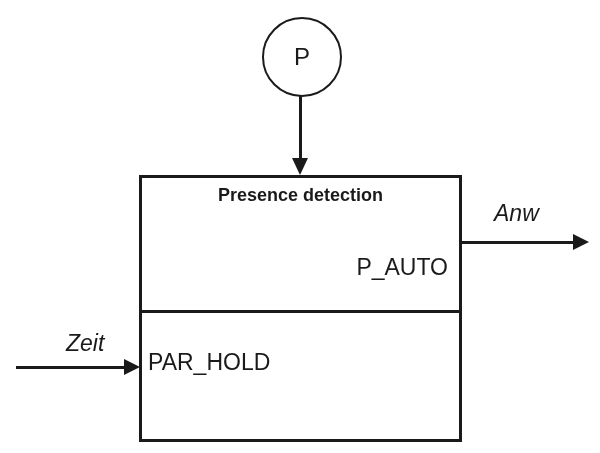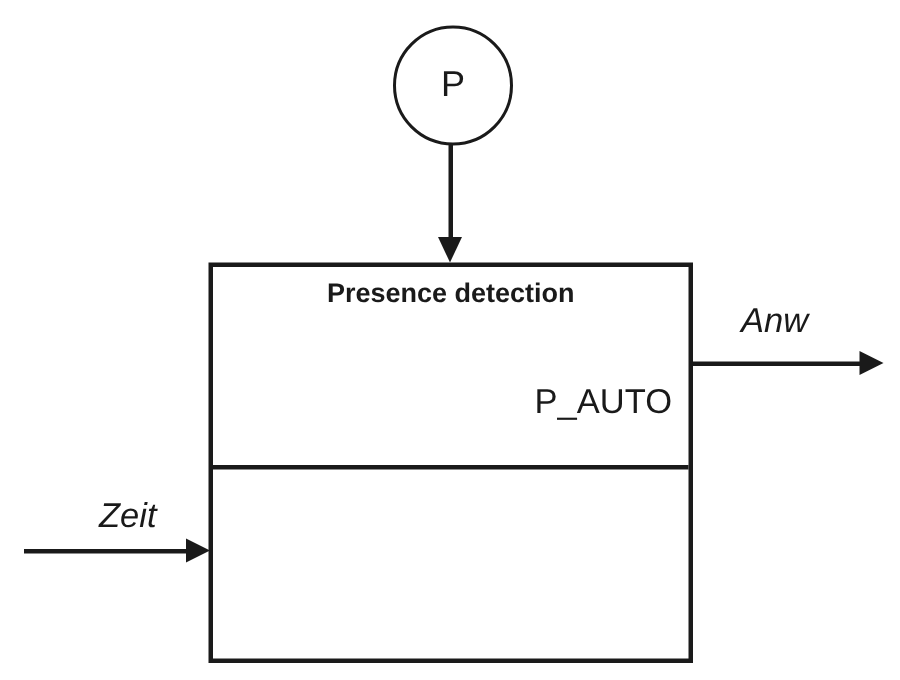--- a/index.html
+++ b/index.html
@@ -99,18 +99,19 @@
     <div class="block-title">Presence detection</div>
     <div class="block-divider"></div>
   </div>
 
   <div class="label port-out">P_AUTO</div>
 
   <div class="hline" style="left:460px; top:241px; width:114px;"></div>
   <div class="head-right" style="left:573px; top:234px;"></div>
   <div class="label italic edge-label-out">Anw</div>
 
+  <div class="label port-in">PAR_HOLD</div>
 
   <div class="hline" style="left:16px; top:366px; width:110px;"></div>
   <div class="head-right" style="left:124px; top:359px;"></div>
   <div class="label italic edge-label-in">Zeit</div>
 
 </div>
 
 </body></html>

